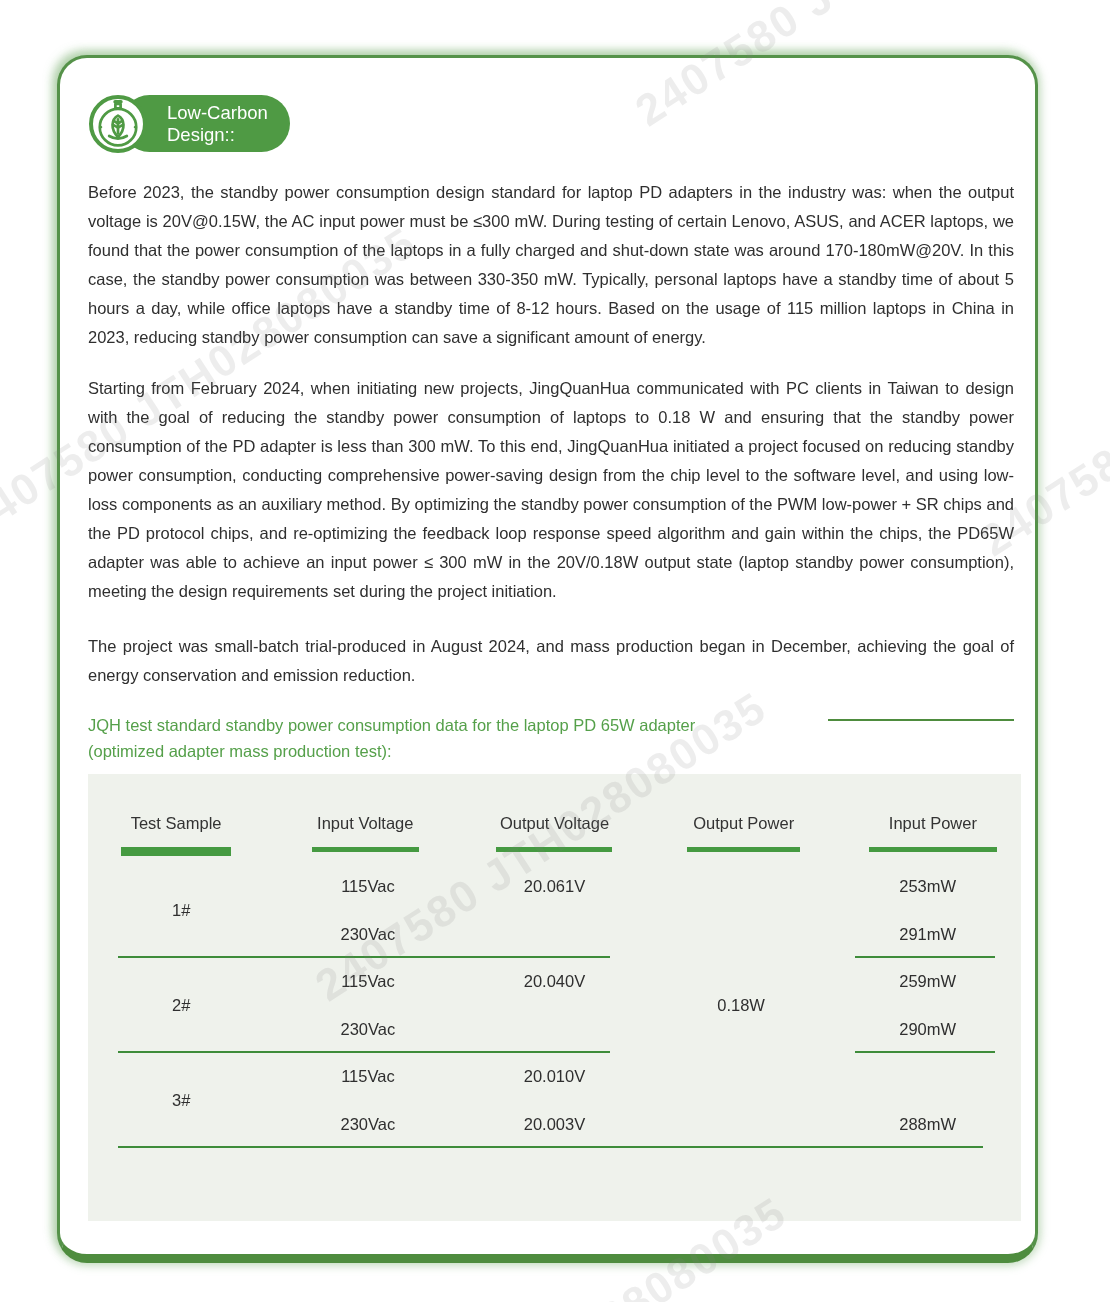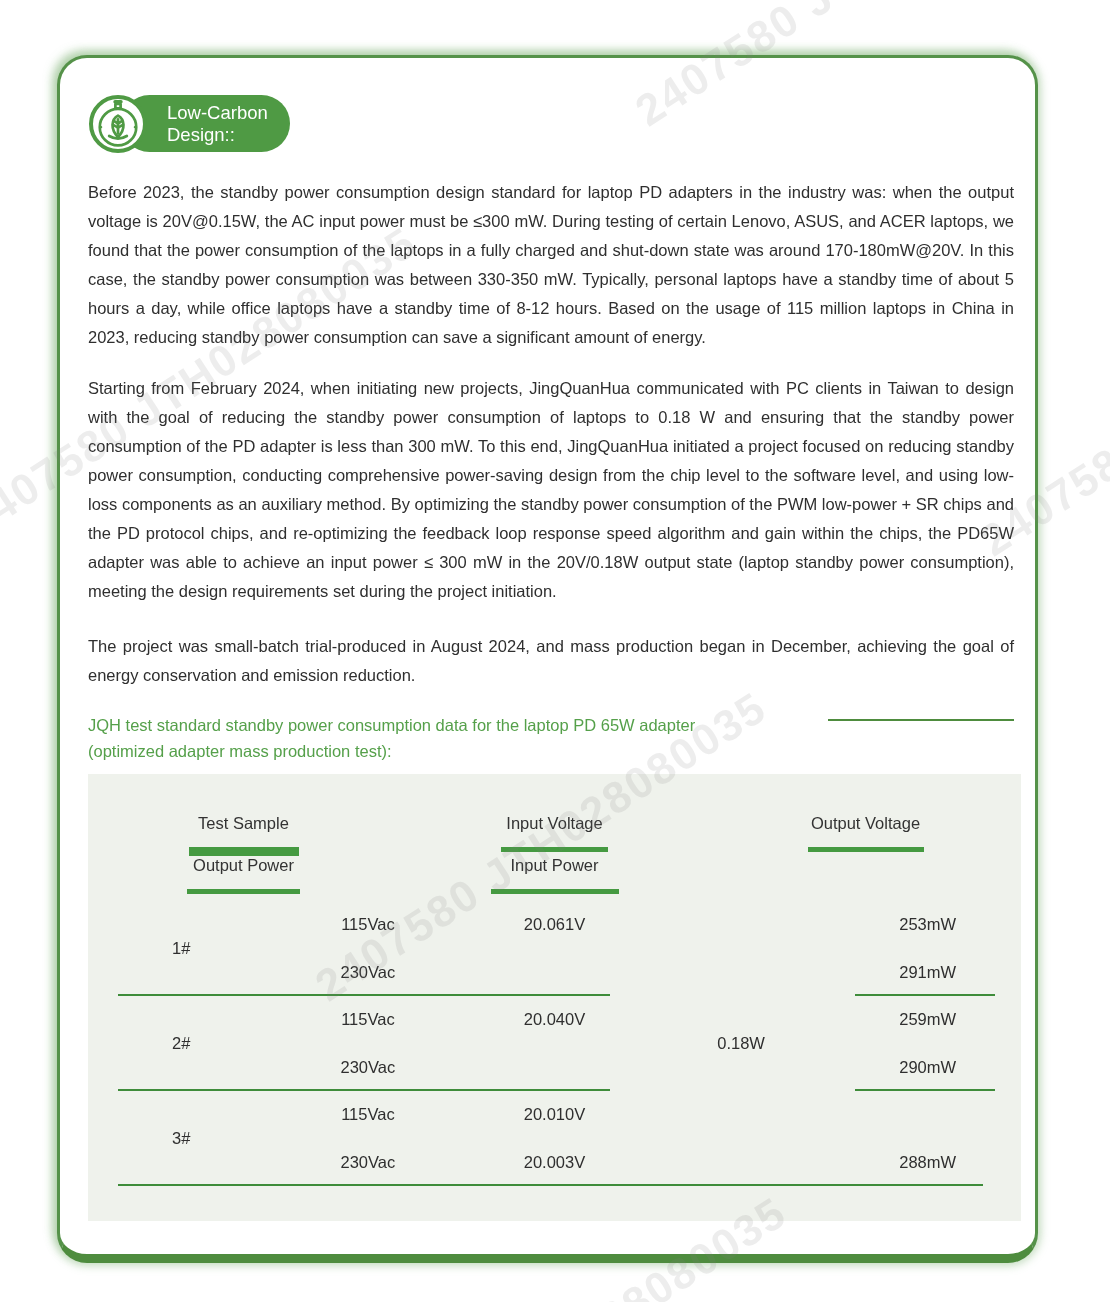--- a/index.html
+++ b/index.html
@@ -44,21 +44,21 @@
   .p2 { margin-top:22px; }
   .p3 { margin-top:26px; }
 
   
   .subtitle-row { position:relative; margin-top:22px; width:926px; }
   .subtitle { width:620px; color:#55a04a; font-size:16.5px; line-height:26px; }
   .subtitle-rule { position:absolute; right:0; top:7px; width:186px; height:2px; background:#4e8c3e; }
 
   
   .jtable { margin-top:10px; width:933px; height:447px; background:#eff2ec; position:relative; }
-  .thead { display:grid; grid-template-columns:repeat(3,1fr); padding-top:40px; }
+  .thead { display:grid; grid-template-columns:repeat(5,1fr); padding-top:40px;gap:13px; }
   .th { text-align:center; font-size:16.5px; color:#333333; }
   .th-bar { display:block; margin:14px auto 0; background:#459a41; height:5px; }
   .bar-0 { width:110px; height:9px; }
   .bar-1 { width:107px; }
   .bar-2 { width:116px; }
   .bar-3 { width:113px; }
   .bar-4 { width:128px; }
   .tgroup { display:grid; grid-template-columns:repeat(5,1fr); height:95px; position:relative; }
   .tgroup-first { margin-top:7px; }
   .cell { display:flex; align-items:center; justify-content:center;

